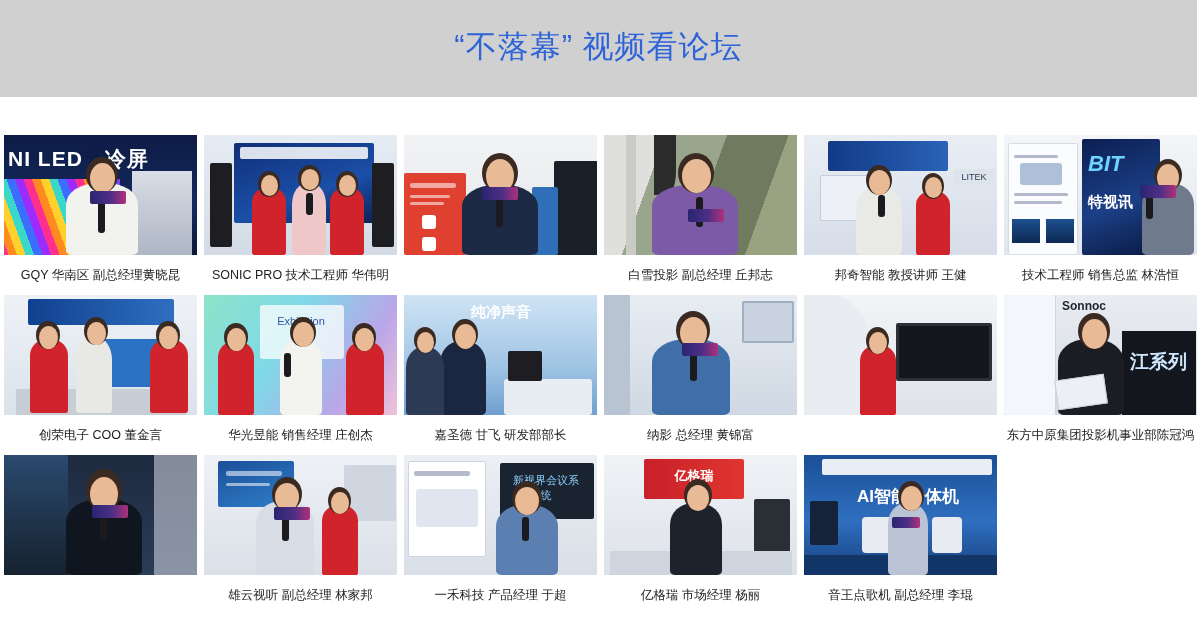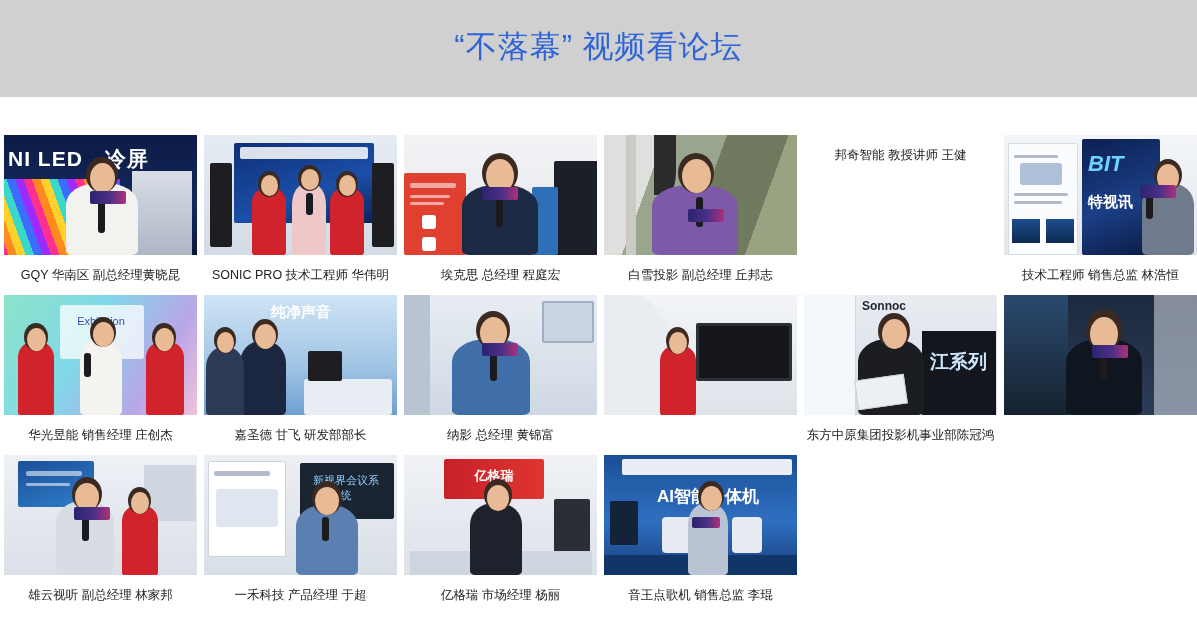--- a/index.html
+++ b/index.html
@@ -129,38 +129,50 @@
         <div class="band" style="left:18px;top:80px;width:14px;height:14px;border-radius:3px;background:#fff"></div>
         <div class="band" style="left:18px;top:102px;width:14px;height:14px;border-radius:3px;background:#fff"></div>
         <div class="screen" style="left:150px;top:26px;width:44px;height:94px;background:#1a1f28"></div>
         <div class="screen" style="left:128px;top:52px;width:26px;height:68px;background:#2f6fb8"></div>
         <div class="person" style="left:58px;top:50px;width:76px;height:70px;background:#1d2a45;"></div>
         <div class="head" style="left:78px;top:18px;width:36px;height:40px"></div>
         <div class="face" style="left:82px;top:24px;width:28px;height:34px"></div>
         <div class="mic" style="left:92px;top:60px;height:32px"></div>
         <div class="micflag" style="left:78px;top:52px"></div>
       </div>
-      <div class="caption">埃克思 总经理 程庭宏</div>
     </div>
 
     <div class="cell">
       <div class="thumb">
         <div class="bg" style="background:linear-gradient(110deg,#dfe0de 0 26%,#9aa58d 26% 52%,#6f7a5f 52% 78%,#99a382 78% 100%)"></div>
         <div class="band" style="left:22px;top:0;width:10px;height:120px;background:#c9cbc4"></div>
         <div class="band" style="left:50px;top:0;width:22px;height:60px;background:#2b2b2b;border-radius:0 0 40% 0"></div>
         <div class="person" style="left:48px;top:50px;width:86px;height:70px;background:#7c5aa8;"></div>
         <div class="head" style="left:74px;top:18px;width:36px;height:40px"></div>
         <div class="face" style="left:78px;top:24px;width:29px;height:34px"></div>
         <div class="mic" style="left:92px;top:62px;height:30px"></div>
         <div class="micflag" style="left:84px;top:74px"></div>
       </div>
       <div class="caption">白雪投影 副总经理 丘邦志</div>
     </div>
 
     <div class="cell">
+      <div class="thumb">
+        <div class="bg" style="background:linear-gradient(180deg,#e9eef5,#d6dde8)"></div>
+        <div class="screen" style="left:24px;top:6px;width:120px;height:30px;background:linear-gradient(90deg,#123a86,#2a63b8)"></div>
+        <div class="screen" style="left:16px;top:40px;width:60px;height:46px;background:#edf1f7;border:1px solid #c3ccd8"></div>
+        <div class="band" style="left:150px;top:34px;width:40px;height:16px;background:#dde3ea;color:#2a3b57;font-size:9px;text-align:center;line-height:16px">LITEK</div>
+        <div class="person" style="left:52px;top:52px;width:46px;height:68px;background:#e9e9e6;"></div>
+        <div class="head" style="left:62px;top:30px;width:26px;height:30px"></div>
+        <div class="face" style="left:65px;top:35px;width:21px;height:25px"></div>
+        <div class="dress" style="left:112px;top:56px;width:34px;height:64px"></div>
+        <div class="head" style="left:118px;top:38px;width:22px;height:26px"></div>
+        <div class="face" style="left:121px;top:42px;width:17px;height:21px"></div>
+        <div class="mic" style="left:74px;top:60px;height:22px"></div>
+      </div>
       <div class="caption">邦奇智能 教授讲师 王健</div>
     </div>
 
     <div class="cell">
       <div class="thumb">
         <div class="bg" style="background:linear-gradient(180deg,#f3f5f8,#e2e6ec)"></div>
         <div class="poster" style="left:4px;top:8px;width:70px;height:112px;background:#fbfcfe;border:1px solid #d6dce5"></div>
         <div class="darkline" style="left:10px;top:20px;width:44px"></div>
         <div class="band" style="left:16px;top:28px;width:42px;height:22px;background:#aebfd8;border-radius:3px"></div>
         <div class="darkline" style="left:10px;top:58px;width:54px"></div>
@@ -172,20 +184,38 @@
         <div class="band" style="left:84px;top:58px;width:70px;height:20px;color:#fff;font-size:15px;font-weight:700">特视讯</div>
         <div class="person" style="left:138px;top:48px;width:52px;height:72px;background:#6f7a8c;"></div>
         <div class="head" style="left:150px;top:24px;width:28px;height:32px"></div>
         <div class="face" style="left:153px;top:29px;width:22px;height:27px"></div>
         <div class="mic" style="left:142px;top:58px;height:26px"></div>
         <div class="micflag" style="left:136px;top:50px"></div>
       </div>
       <div class="caption">技术工程师 销售总监 林浩恒</div>
     </div>
 
+    <div class="cell">
+      <div class="thumb">
+        <div class="bg" style="background:linear-gradient(180deg,#eef2f7,#dbe2ea)"></div>
+        <div class="screen" style="left:24px;top:4px;width:146px;height:26px;background:linear-gradient(90deg,#10408f,#2f6fc0)"></div>
+        <div class="screen" style="left:96px;top:44px;width:72px;height:48px;background:#2b72c4"></div>
+        <div class="band" style="left:12px;top:94px;width:170px;height:26px;background:#c8ced6"></div>
+        <div class="dress" style="left:26px;top:44px;width:38px;height:74px"></div>
+        <div class="head" style="left:32px;top:26px;width:24px;height:28px"></div>
+        <div class="face" style="left:35px;top:31px;width:19px;height:23px"></div>
+        <div class="person" style="left:72px;top:42px;width:36px;height:76px;background:#e8e8e5;"></div>
+        <div class="head" style="left:80px;top:22px;width:24px;height:28px"></div>
+        <div class="face" style="left:83px;top:27px;width:19px;height:23px"></div>
+        <div class="dress" style="left:146px;top:44px;width:38px;height:74px"></div>
+        <div class="head" style="left:152px;top:26px;width:24px;height:28px"></div>
+        <div class="face" style="left:155px;top:31px;width:19px;height:23px"></div>
+      </div>
+      <div class="caption">创荣电子 COO 董金言</div>
+    </div>
 
     <div class="cell">
       <div class="thumb">
         <div class="bg" style="background:linear-gradient(120deg,#8ee3c8,#7fd9e8 40%,#b9a6e8 75%,#f0c2d8)"></div>
         <div class="screen" style="left:56px;top:10px;width:84px;height:54px;background:rgba(255,255,255,.75);border-radius:3px"></div>
         <div class="band" style="left:64px;top:20px;width:66px;height:14px;color:#3254a8;font-size:11px;text-align:center">Exhibition</div>
         <div class="dress" style="left:14px;top:46px;width:36px;height:74px"></div>
         <div class="head" style="left:20px;top:28px;width:24px;height:28px"></div>
         <div class="face" style="left:23px;top:33px;width:19px;height:23px"></div>
         <div class="person" style="left:76px;top:44px;width:42px;height:76px;background:#f3f3ef;"></div>
@@ -324,17 +354,17 @@
         <div class="band" style="left:34px;top:30px;width:140px;height:26px;color:#fff;font-size:17px;font-weight:700;text-align:center">AI智能一体机</div>
         <div class="speaker" style="left:6px;top:46px;width:28px;height:44px;background:#14223a"></div>
         <div class="band" style="left:58px;top:62px;width:30px;height:36px;background:#e8ecf2;border-radius:4px"></div>
         <div class="band" style="left:128px;top:62px;width:30px;height:36px;background:#e8ecf2;border-radius:4px"></div>
         <div class="band" style="left:0;top:100px;width:193px;height:20px;background:#123567"></div>
         <div class="person" style="left:84px;top:48px;width:40px;height:72px;background:#b9c3d4;"></div>
         <div class="head" style="left:94px;top:26px;width:26px;height:30px"></div>
         <div class="face" style="left:97px;top:31px;width:21px;height:25px"></div>
         <div class="micflag" style="left:88px;top:62px;width:28px;height:11px"></div>
       </div>
-      <div class="caption">音王点歌机 销售总监 李琨</div>
+      <div class="caption">音王点歌机 副总经理 李琨</div>
     </div>
 
   </div>
 </div>
 
 </body></html>

